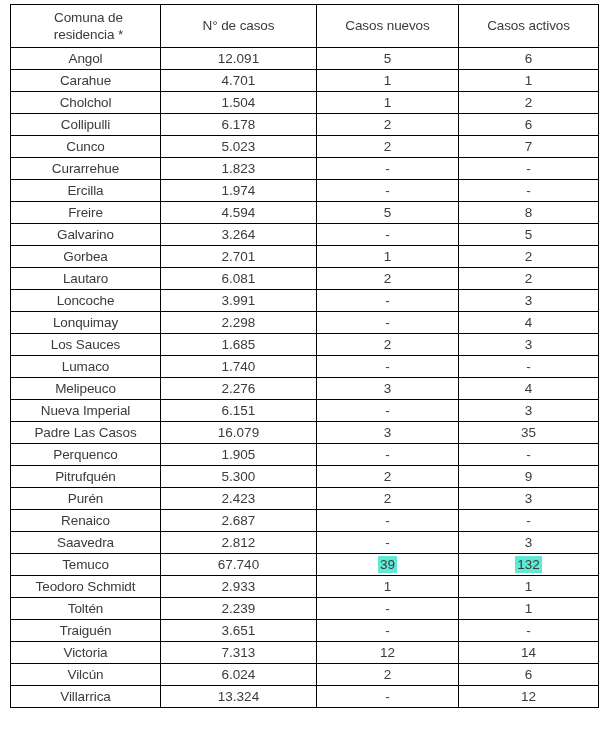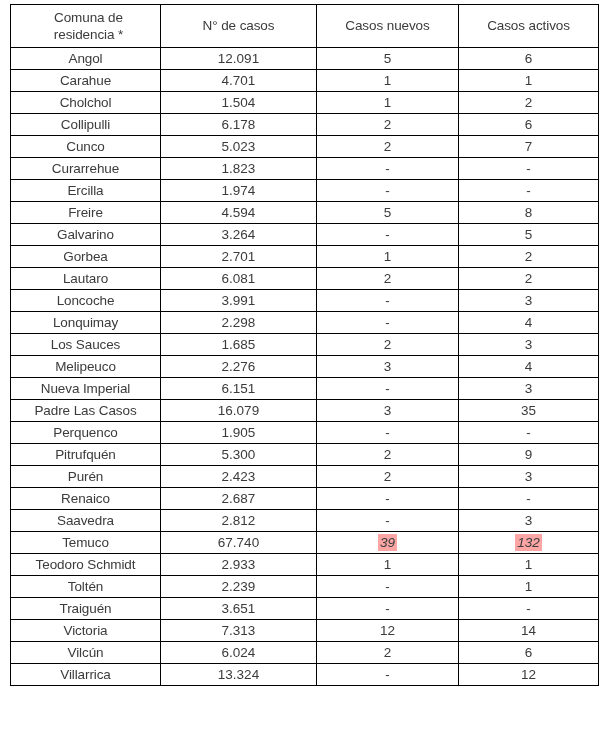--- a/index.html
+++ b/index.html
@@ -68,23 +68,22 @@
   td.cell-comuna {
     text-align: center;
     padding-left: 6px;
     letter-spacing: -0.1px;
   }
   td.cell-num {
     text-align: center;
   }
 
   .hl {
-    background: #fca5a5;
+    background: #5eead4;
     padding: 1px 2px 1px 2px;
-    font-style: italic;
   }
 </style>
 </head>
 <body>
 
 <div id="table-wrap">
   <table class="covid-table">
     <colgroup>
       <col class="c-comuna">
       <col class="c-casos">
@@ -181,20 +180,26 @@
           <td class="cell-num">-</td>
           <td class="cell-num">4</td>
         </tr>
         <tr class="data-row">
           <td class="cell-comuna">Los Sauces</td>
           <td class="cell-num">1.685</td>
           <td class="cell-num">2</td>
           <td class="cell-num">3</td>
         </tr>
         <tr class="data-row">
+          <td class="cell-comuna">Lumaco</td>
+          <td class="cell-num">1.740</td>
+          <td class="cell-num">-</td>
+          <td class="cell-num">-</td>
+        </tr>
+        <tr class="data-row">
           <td class="cell-comuna">Melipeuco</td>
           <td class="cell-num">2.276</td>
           <td class="cell-num">3</td>
           <td class="cell-num">4</td>
         </tr>
         <tr class="data-row">
           <td class="cell-comuna">Nueva Imperial</td>
           <td class="cell-num">6.151</td>
           <td class="cell-num">-</td>
           <td class="cell-num">3</td>

